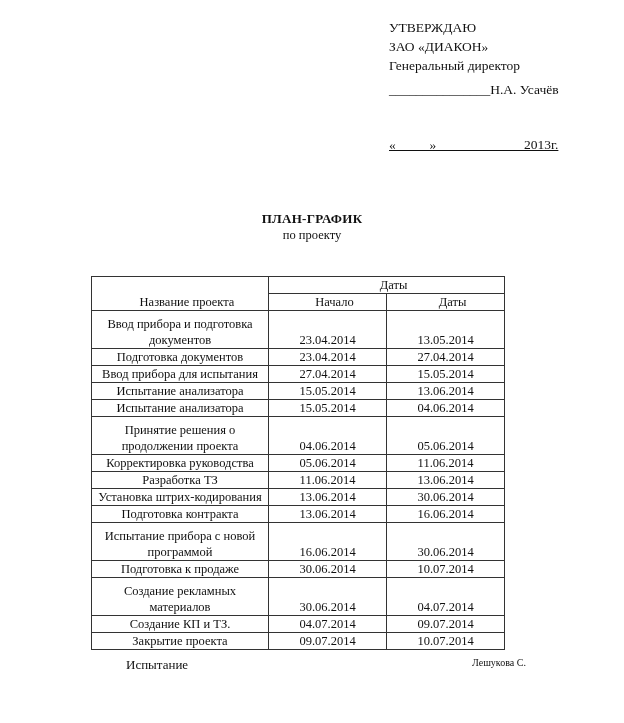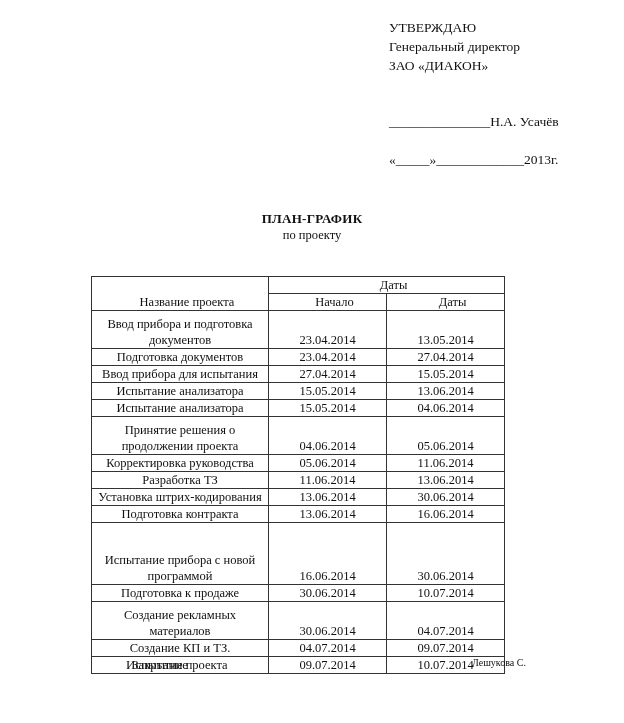--- a/index.html
+++ b/index.html
@@ -1,39 +1,39 @@
 <!DOCTYPE html>
 <html><head>
 <meta charset="utf-8">
 <style>
   html, body { margin:0; padding:0; background:#ffffff; }
   body { width:624px; height:723px; position:relative; overflow:hidden;
          font-family:"Liberation Serif", "DejaVu Serif", serif; color:#111; font-size:13px; }
   .approve { position:absolute; left:389px; top:18px; line-height:19px; font-size:13.5px; }
   .approve div { white-space:nowrap; }
-  .approve .sig { margin-top:37px; }
-  .approve .date { margin-top:19px; }
+  .approve .sig { margin-top:5px; }
+  .approve .date { margin-top:36px;text-decoration:underline; }
   .title-block { position:absolute; left:0; width:624px; top:211px; text-align:center; line-height:16px; }
   .title-block .t1 { font-weight:bold; font-size:13px; letter-spacing:0.3px; }
   .title-block .t2, .title-block .t3 { font-size:12.5px; }
   table.plan { position:absolute; left:91px; top:276px; border-collapse:collapse; font-size:12.5px; }
   table.plan td, table.plan th { border:1px solid #333; padding:0 2px; text-align:center;
          font-weight:normal; line-height:16px; vertical-align:bottom; white-space:nowrap; }
   table.plan th { height:16px;padding-left:16px; }
   col.c1 { width:177px; } col.c2 { width:118px; } col.c3 { width:118px; }
   .footer-left { position:absolute; left:126px; top:657px; font-size:13px; }
   .footer-right { position:absolute; left:472px; top:657px; font-size:10px; }
 </style>
 </head>
 <body>
 
 <div class="approve">
   <div>УТВЕРЖДАЮ</div>
+  <div>ЗАО «ДИАКОН»</div>
   <div>Генеральный директор</div>
-  <div>ЗАО «ДИАКОН»</div>
   <div class="sig">_______________Н.А. Усачёв</div>
   <div class="date">«_____»_____________2013г.</div>
 </div>
 
 <div class="title-block">
   <div class="t1">ПЛАН-ГРАФИК</div>
   <div class="t2">по проекту</div>
 </div>
 
 <table class="plan">
@@ -120,21 +120,21 @@
       </tr>
       <tr>
         <td>
           <div>Подготовка контракта</div>
         </td>
         <td>13.06.2014</td>
         <td>16.06.2014</td>
       </tr>
       <tr>
         <td>
-          <div style="padding-top: 5px; margin-top: 24px;">Испытание прибора с новой</div>
+          <div style="padding-top: 5px;">Испытание прибора с новой</div>
           <div>программой</div>
         </td>
         <td>16.06.2014</td>
         <td>30.06.2014</td>
       </tr>
       <tr>
         <td>
           <div>Подготовка к продаже</div>
         </td>
         <td>30.06.2014</td>

